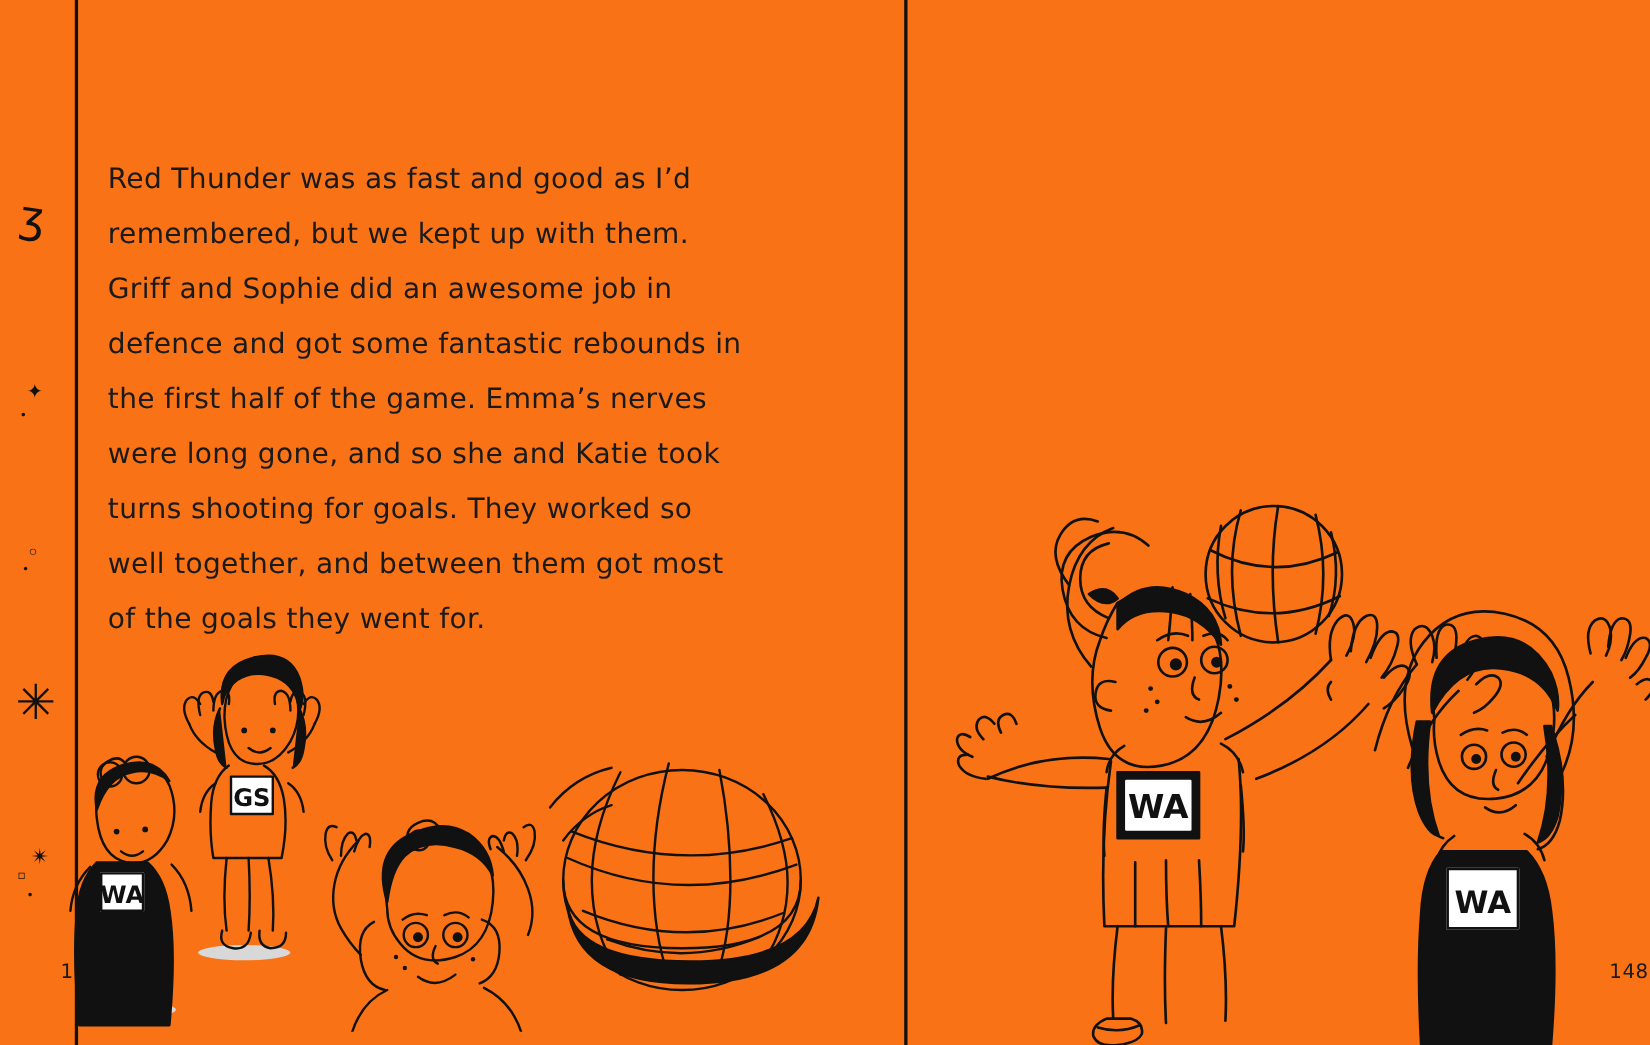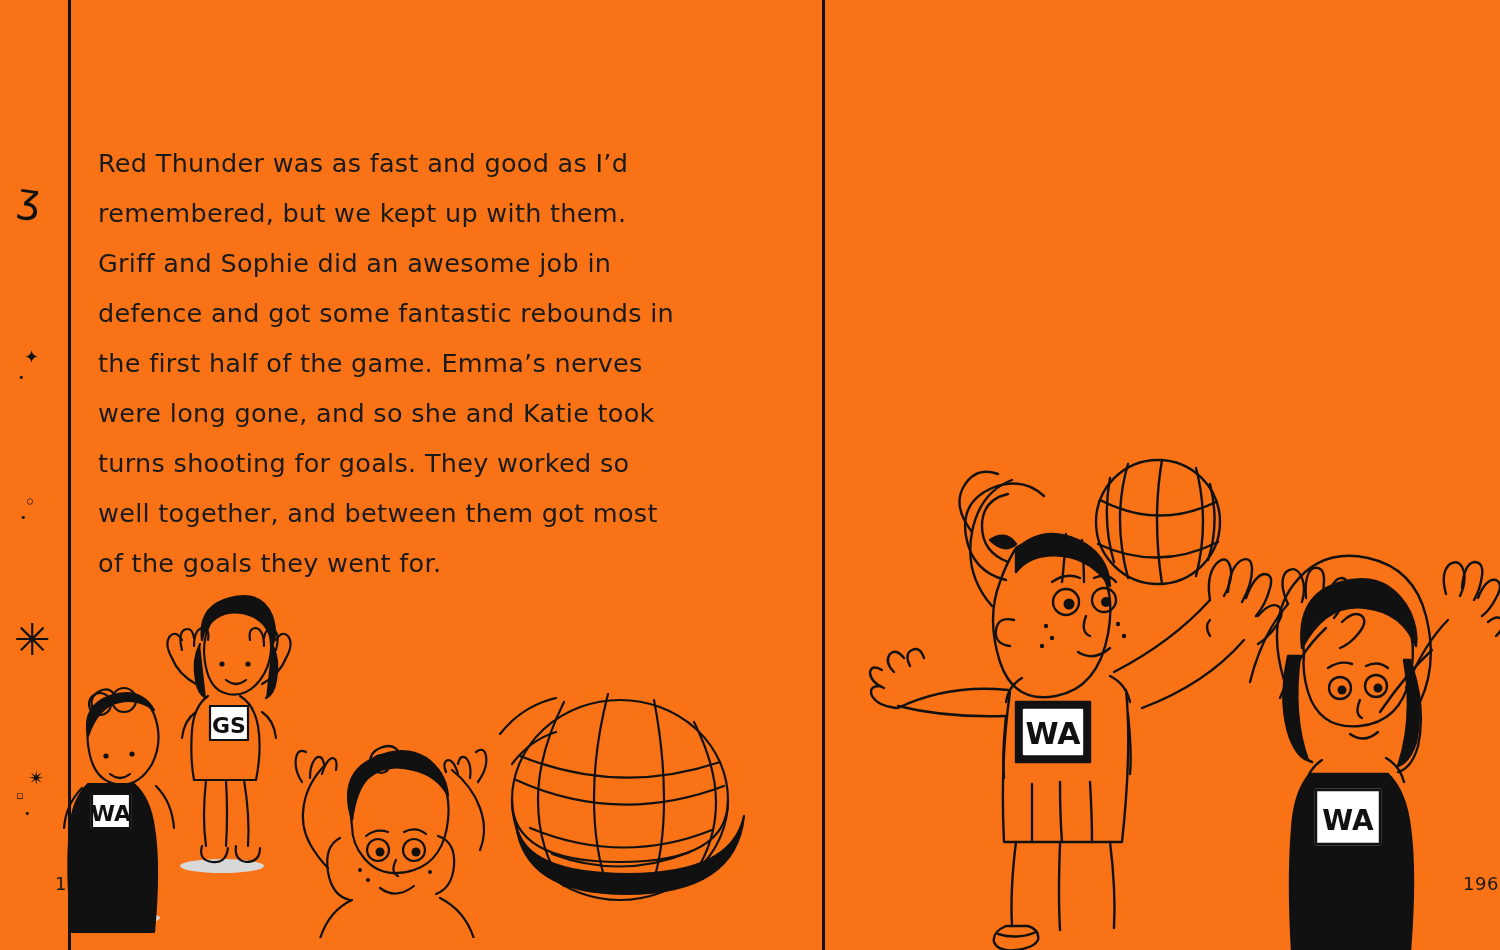--- a/index.html
+++ b/index.html
@@ -229,21 +229,21 @@
 
       </svg>
     </div>
   </div>
 
   <div class="page page-right">
 
     <div class="spine-rule" style="left:72px;"></div>
 
 
-    <div class="folio" style="left:680px; top:873px;">196</div>
+    <div class="folio" style="left:680px; top:873px;">148</div>
 
     <div class="illus" style="left:60px; top:430px;">
       <svg width="690" height="520" viewBox="0 0 690 520" fill="none" stroke="#111" stroke-width="2.4" stroke-linecap="round" stroke-linejoin="round" aria-hidden="true">
 
         <g>
           <circle cx="348" cy="92" r="62"></circle>
           <path d="M290 70 q58 30 116 2"></path>
           <path d="M288 114 q60 28 120 -2"></path>
           <path d="M318 34 q-16 54 0 114"></path>
           <path d="M352 30 q-10 58 0 124"></path>

